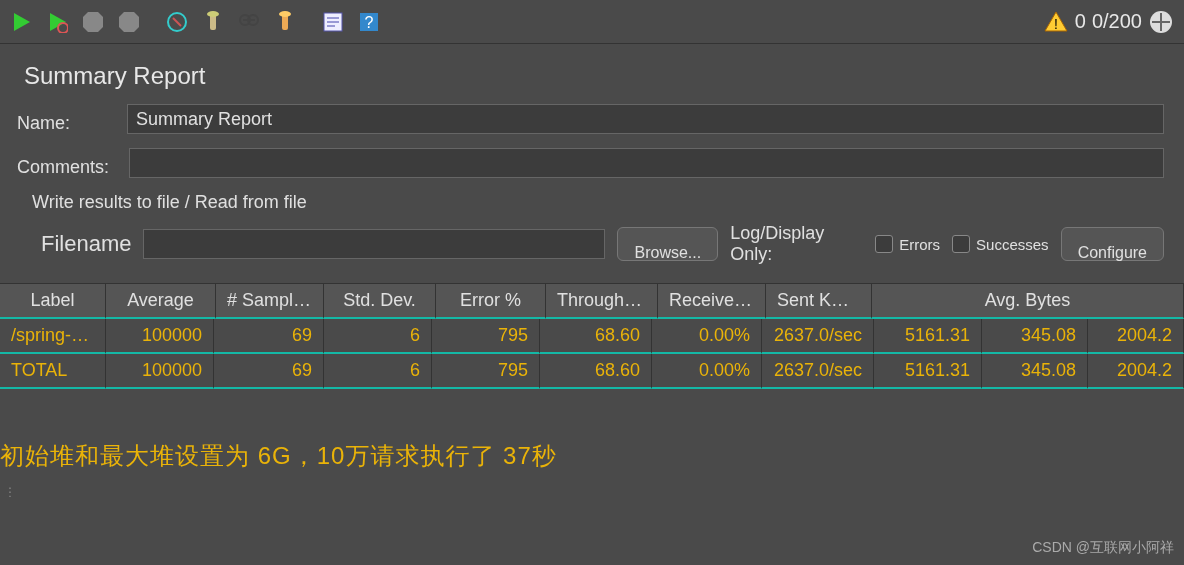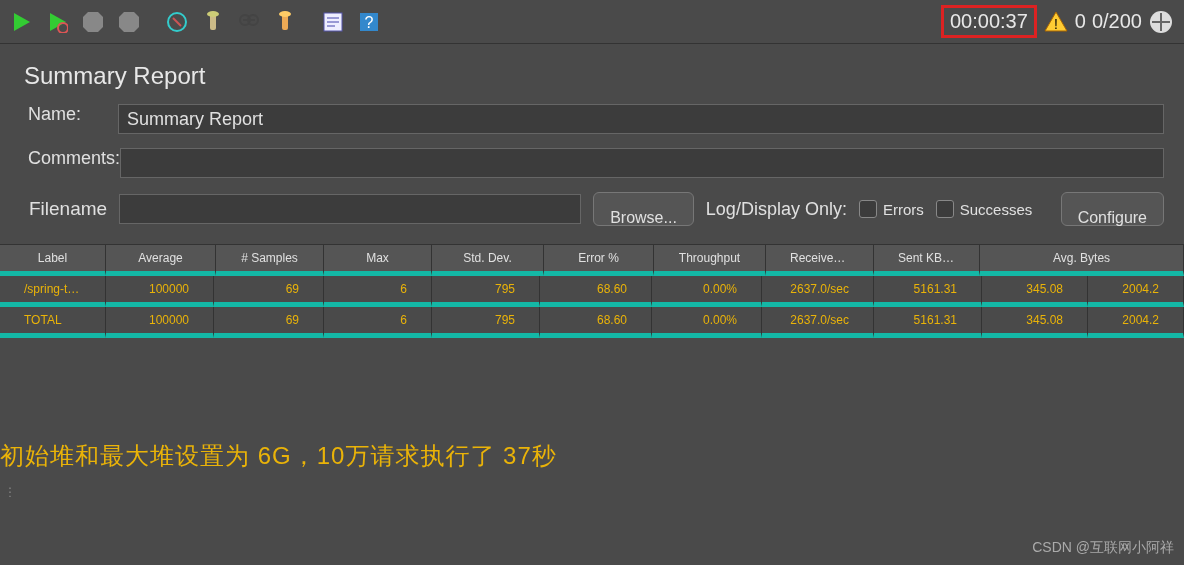--- a/index.html
+++ b/index.html
@@ -40,23 +40,23 @@
     padding: 12px 14px 0 14px;
   }
   .title {
     font-size: 24px;
     font-weight: normal;
     color: #e8e8e8;
     margin: 6px 0 14px 10px;
   }
   .form-row {
     display: flex;
-    align-items: flex-start;
-    margin: 0 6px 14px 14px;
-    gap: 0;
+    align-items: flex-end;
+    margin: 0 6px 14px 3px;
+    gap: 20px;
   }
   .form-row label { min-width: 90px; font-size: 18px; }
   .txt {
     flex: 1;
     height: 30px;
     background: #3c3c3c;
     border: 1px solid #666;
     color: #e0e0e0;
     padding: 0 8px;
     font-size: 18px;
@@ -64,21 +64,21 @@
   .file-section {
     margin: 0 6px 8px 10px;
   }
   .file-header { font-size: 18px; margin: 4px 0 10px 8px; color: #e0e0e0;}
   .file-row {
     display: flex;
     align-items: center;
     gap: 12px;
     padding-bottom: 10px;
   }
-  .file-row label { font-size: 19px; margin-left: 5px;}
+  .file-row label { font-size: 22px; margin-left: 17px;}
   .file-row .txt { flex: 0 0 462px; }
   .btn {
     height: 32px;
     padding: 16px 16px;
     background: #555;
     border: 1px solid #777;
     color: #e0e0e0;
     border-radius: 6px;
     font-size: 16px;
     cursor: pointer;
@@ -97,23 +97,23 @@
     flex-direction: column;
     border-top: 1px solid #333;
   }
   .thead, .trow {
     display: flex;
     width: 100%;
   }
   .thead { background: #555; }
   .th, .td {
     border-right: 1px solid #333;
-    border-bottom: 5px solid #14b8a6;
-    padding: 6px 24px;
-    font-size: 12px;
+    border-bottom: 2px solid #14b8a6;
+    padding: 6px 11px;
+    font-size: 18px;
     overflow: hidden;
     white-space: nowrap;
     text-overflow: ellipsis;
   }
   .th { text-align: center; color: #e0e0e0; }
   .td { text-align: right; color: #eab308; }
   .td.left { text-align: left; }
   .c0{width:106px}.c1{width:108px}.c2{width:110px}.c3{width:108px}.c4{width:108px}
   .c5{width:112px}.c6{width:110px}.c7{width:112px}.c8{width:108px}.c9{width:106px}.c10{flex:1}
 
@@ -204,21 +204,20 @@
         </svg>
     </div>
     <div class="tb-btn">
       <svg width="24" height="24">
           <rect x="3" y="3" width="18" height="18" fill="#38c"></rect>
           <text x="12" y="18" text-anchor="middle" fill="#fff" font-size="16">?</text>
         </svg>
     </div>
   </div>
   <div class="tb-right">
-    <div class="timer-box">00:00:37</div>
     <svg width="26" height="26">
         <polygon points="13,3 24,22 2,22" fill="#fc3" stroke="#a60"></polygon>
         <text x="13" y="20" text-anchor="middle" fill="#000" font-size="14">!</text>
       </svg>
     <span class="count-text">0</span>
     <span class="count-text">0/200</span>
     <svg width="26" height="26">
         <circle cx="13" cy="13" r="11" fill="#ddd"></circle>
         <path d="M13 4 v18 M4 13 h18" stroke="#666" stroke-width="2"></path>
       </svg>
@@ -232,20 +231,21 @@
     <label>Name:</label>
     <input class="txt" value="Summary Report" style="">
   </div>
 
   <div class="form-row">
     <label>Comments:</label>
     <input class="txt" value="" style="">
   </div>
 
   <div class="file-section">
+    <div class="file-header">Write results to file / Read from file</div>
     <div class="file-row">
       <label>Filename</label>
       <input class="txt" value="" style="">
       <button class="btn">Browse...</button>
       <span>Log/Display Only:</span>
       <span class="chk-lbl">
         <span class="chk"></span>
         <span>Errors</span>
       </span>
       <span class="chk-lbl">
@@ -255,21 +255,20 @@
       <button class="btn" style="margin-left:auto">Configure</button>
     </div>
   </div>
 </div>
 
 <div class="table">
   <div class="thead">
     <div class="th c0">Label</div>
     <div class="th c2">Average</div>
     <div class="th c1"># Samples</div>
-    <div class="th c4">Max</div>
     <div class="th c5">Std. Dev.</div>
     <div class="th c6">Error %</div>
     <div class="th c7">Throughput</div>
     <div class="th c8">Received ...</div>
     <div class="th c9">Sent KB/sec</div>
     <div class="th c10">Avg. Bytes</div>
   </div>
   <div class="trow">
     <div class="td left c0">/spring-te...</div>
     <div class="td c1">100000</div>

